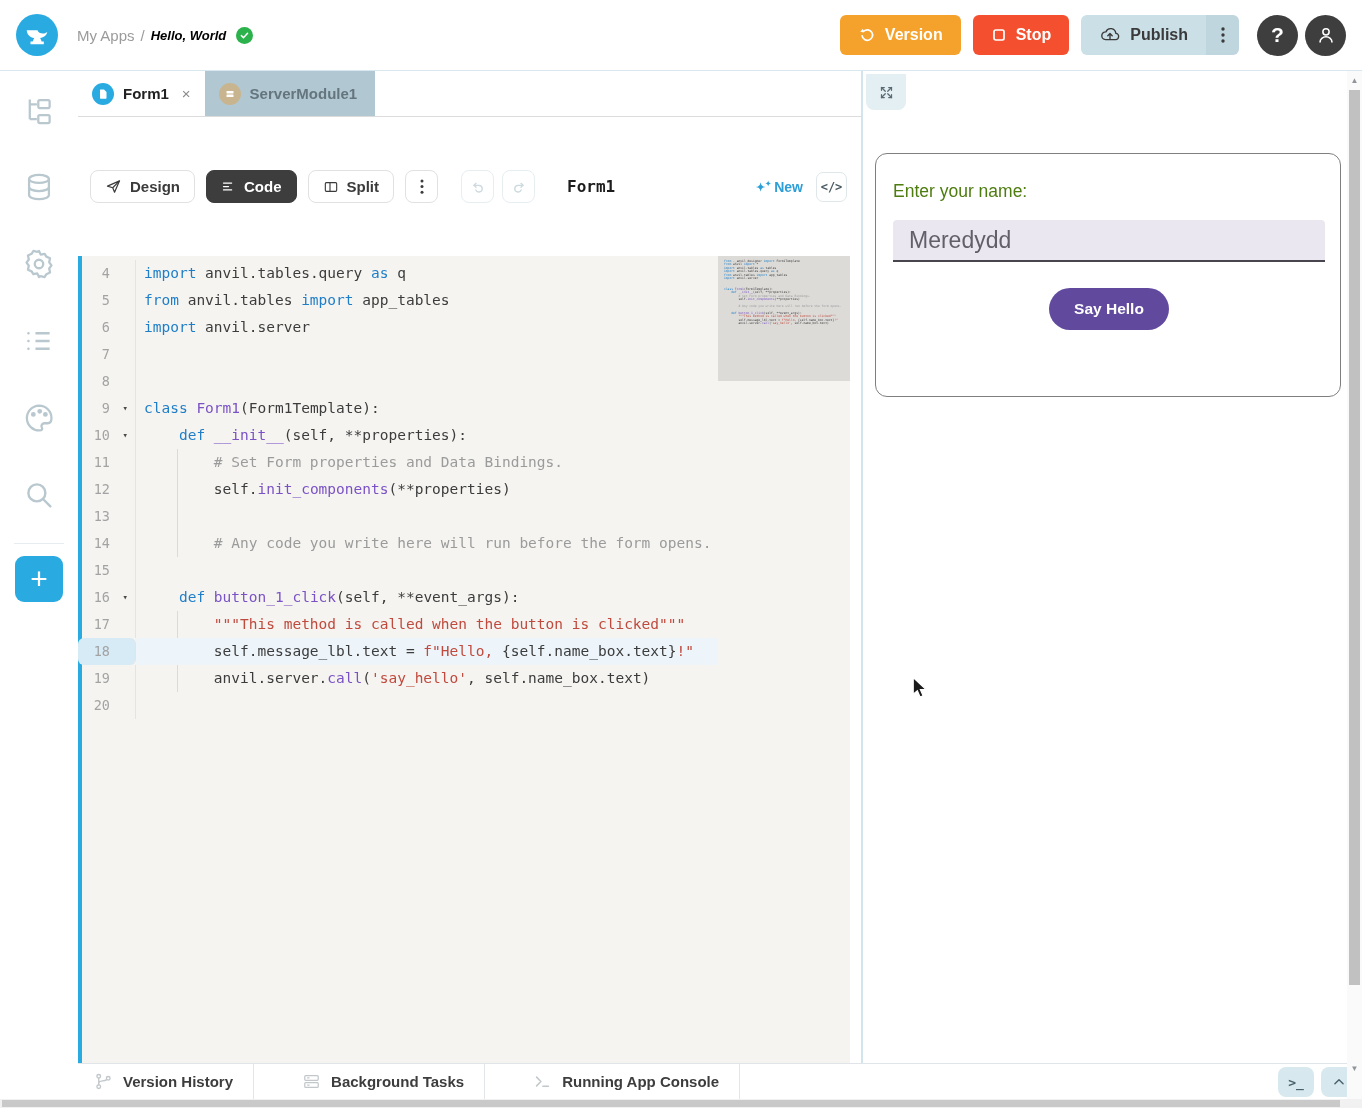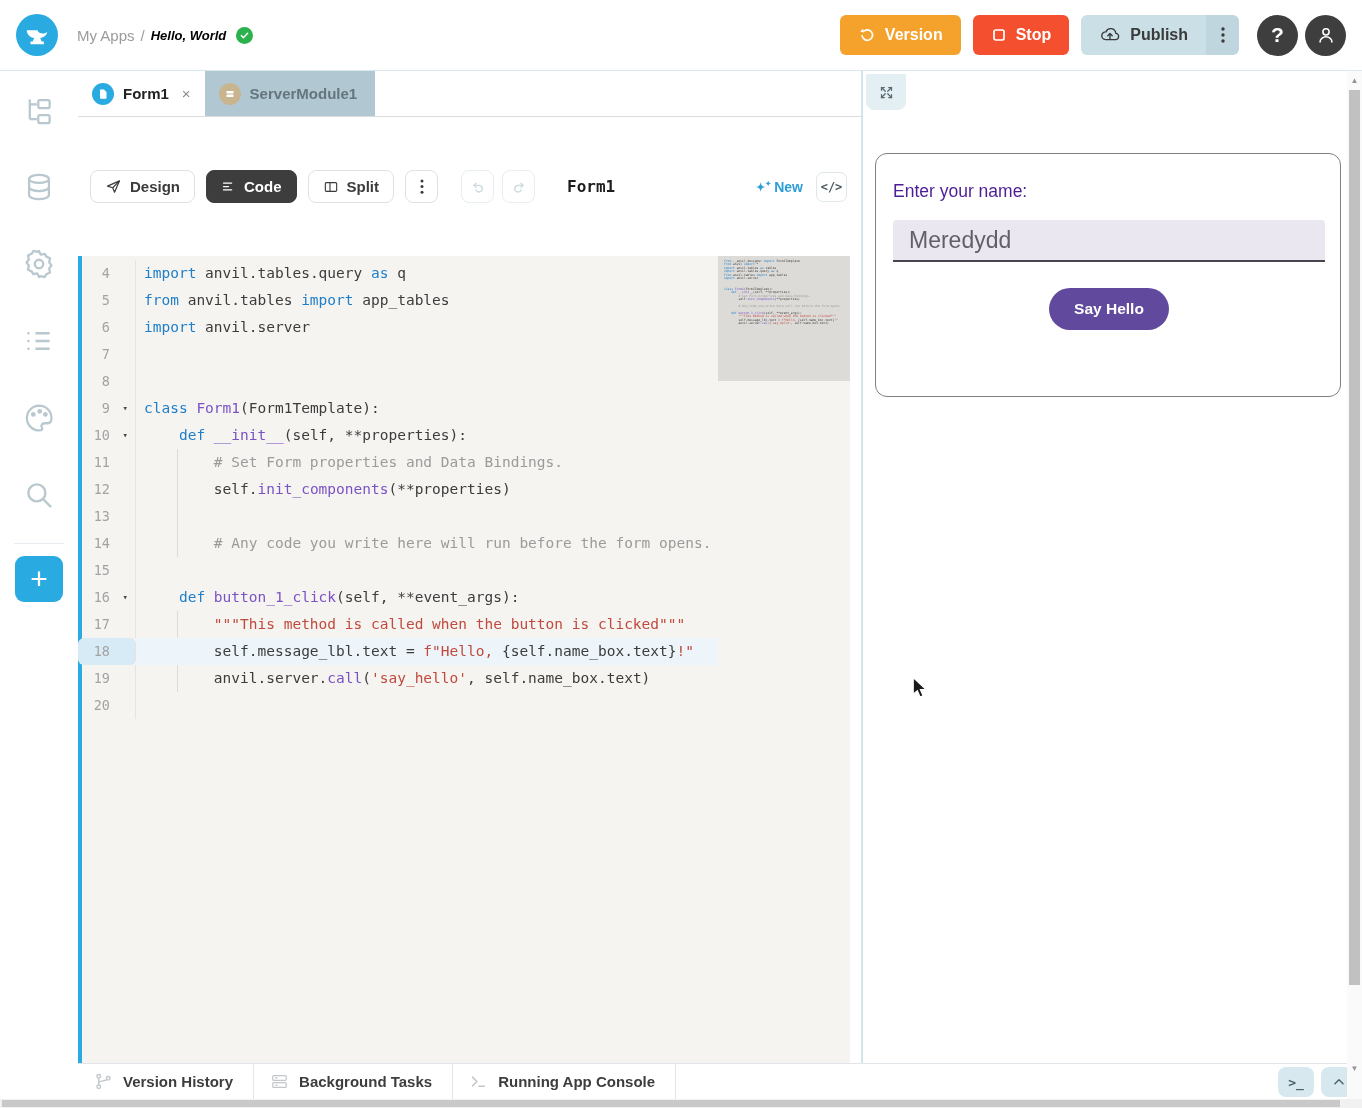--- a/index.html
+++ b/index.html
@@ -91,31 +91,31 @@
     font-family:"DejaVu Sans Mono",monospace; font-size:3px; line-height:3.45px; }
   #editor-right-gap { position:absolute; left:772px; top:0; bottom:0; width:13px; background:#fff; }
 
   
   #preview { position:absolute; left:865px; top:71px; width:482px; height:992px; background:#fff; }
   #expand-btn { position:absolute; left:1px; top:3px; width:40px; height:36px; background:#e4eff3;
     border:none; border-radius:0 0 8px 8px; display:flex; align-items:center; justify-content:center;
     cursor:pointer; }
   #app-card { position:absolute; left:10px; top:82px; width:466px; height:244px; background:#fff;
     border:1px solid #7f7f7f; border-radius:12px; }
-  #name-prompt { position:absolute; left:17px; top:27px; font-size:17.5px; color:#4c1d95; }
+  #name-prompt { position:absolute; left:17px; top:27px; font-size:17.5px; color:#4d7c0f; }
   #name-input { position:absolute; left:17px; top:66px; width:432px; height:42px;
     background:#ebe7f1; border:none; border-bottom:2px solid #49454f; border-radius:4px 4px 0 0;
     padding-left:16px; font-size:23px; color:#625f68; font-family:"Liberation Sans",sans-serif; }
   #say-hello-btn { position:absolute; left:173px; top:134px; width:120px; height:42px;
     border:none; border-radius:21px; background:#614a9e; color:#fff; font-weight:bold;
     font-size:15.5px; cursor:pointer; font-family:"Liberation Sans",sans-serif; }
 
   
   #bottombar { position:absolute; left:78px; top:1063px; width:1269px; height:36px; background:#fff;
-    border-top:1px solid #dfe5e8; display:flex; }
+    border-top:1px solid #dfe5e8; display:flex;gap:32px; }
   .bb-tab { display:flex; align-items:center; gap:10px; padding:0 20px 0 16px; font-size:15px;
     font-weight:bold; color:#3d3d3d; border-right:1px solid #e2e6e8; cursor:pointer; }
   .bb-console-btn { position:absolute; top:3px; width:36px; height:30px; background:#d7e8ee;
     border:none; border-radius:8px; display:flex; align-items:center; justify-content:center;
     cursor:pointer; color:#47626d; font-family:"DejaVu Sans Mono",monospace; font-weight:bold;
     font-size:13px; }
   #console-btn { left:1200px; }
   #collapse-btn { left:1243px; }
 
   

